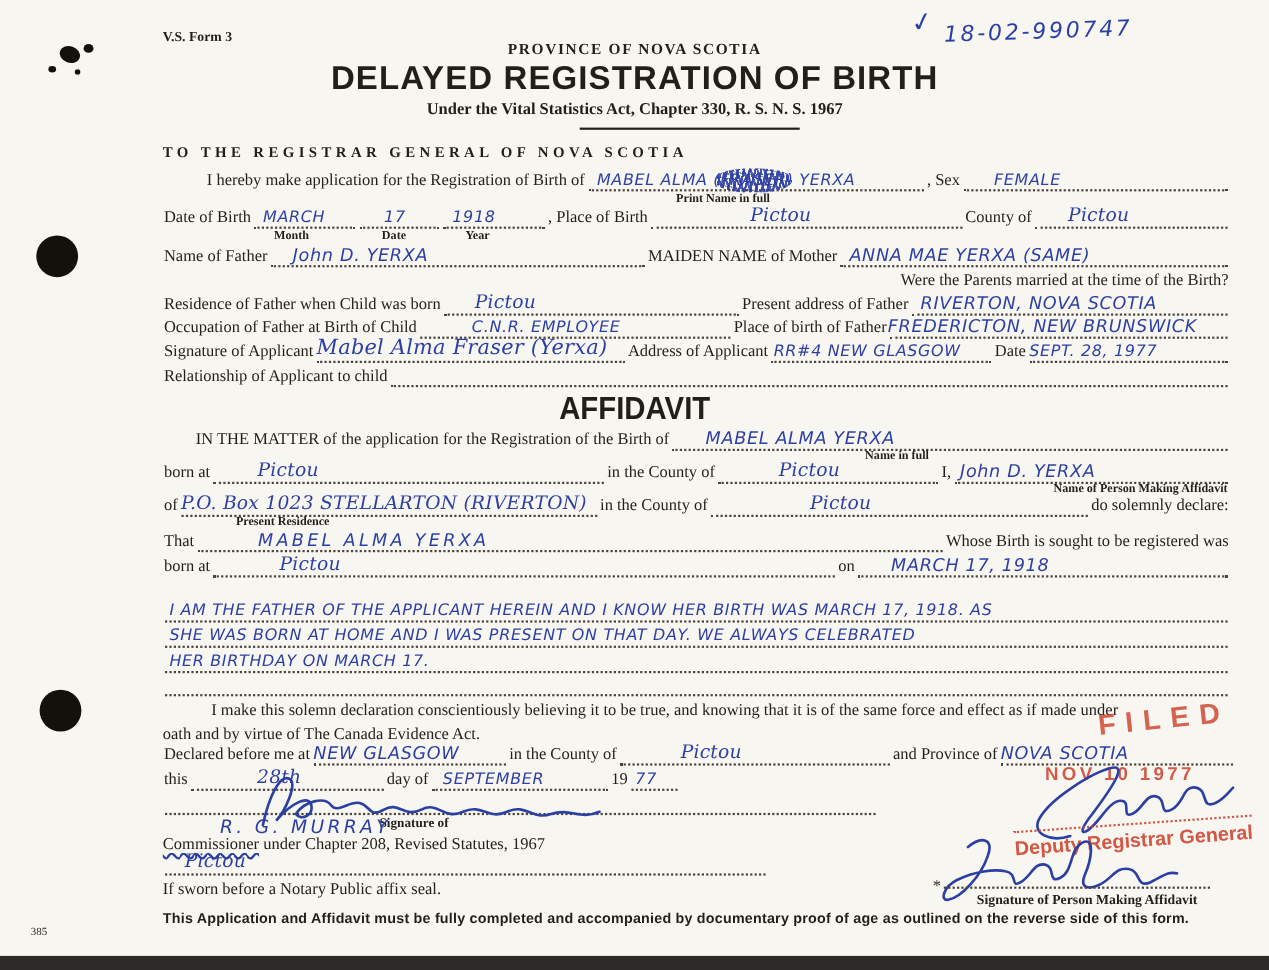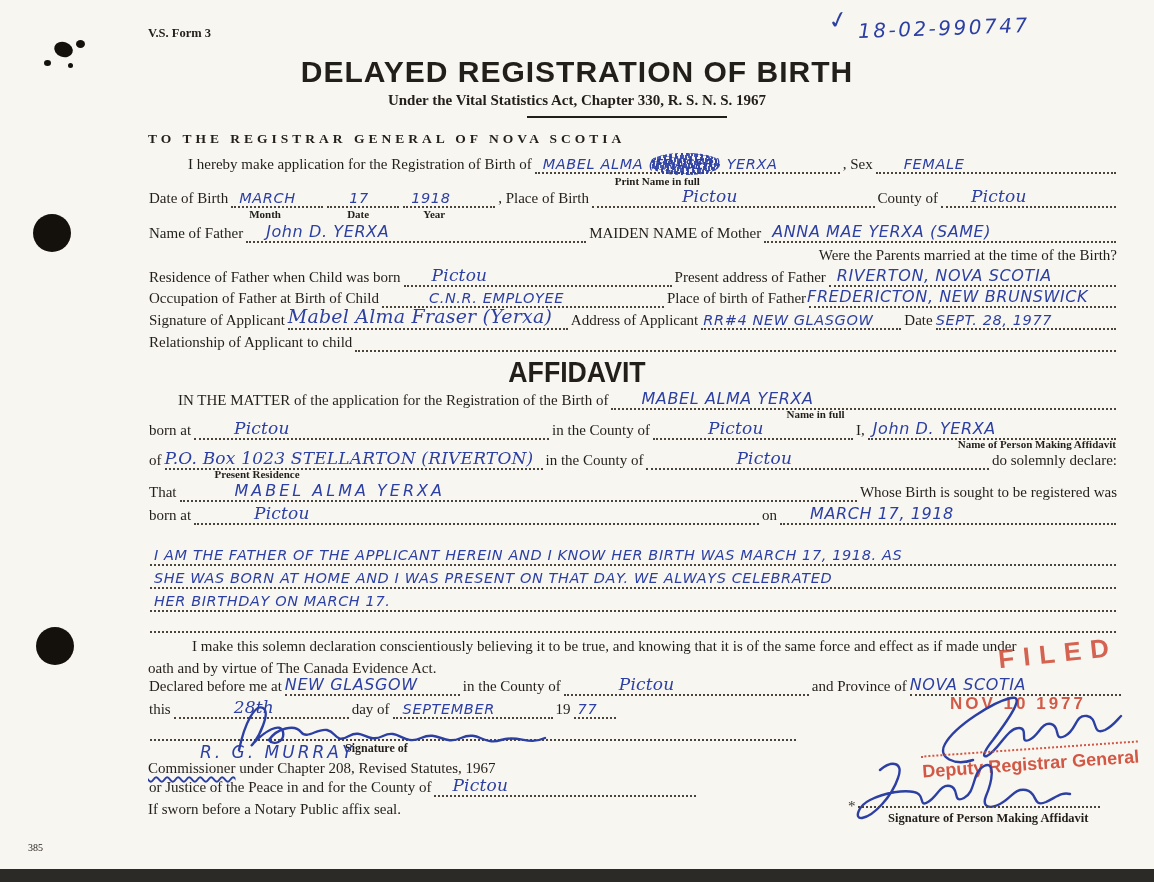--- a/index.html
+++ b/index.html
@@ -39,20 +39,21 @@
   <div class="blot" style="left:54px;top:42px;width:19px;height:15px;transform:rotate(20deg);"></div>
   <div class="blot" style="left:76px;top:40px;width:9px;height:8px;"></div>
   <div class="blot" style="left:44px;top:60px;width:7px;height:6px;"></div>
   <div class="blot" style="left:68px;top:63px;width:5px;height:5px;"></div>
   <div class="scanbar"></div>
 
   <div class="abs" style="left:148px;top:26px;font-size:12.5px;font-weight:bold;">V.S. Form 3</div>
   <div class="abs hw" style="left:828px;top:6px;font-size:24px;bottom:auto;transform:rotate(-12deg);">✓</div>
   <div class="abs hw" style="left:858px;top:16px;font-size:20px;letter-spacing:2.5px;bottom:auto;transform:rotate(-2deg);">18-02-990747</div>
 
+  <div class="center" style="top:38px;font-size:14px;font-weight:bold;letter-spacing:1.5px;">PROVINCE OF NOVA SCOTIA</div>
   <div class="center sans" style="top:55px;font-size:30px;font-weight:bold;letter-spacing:1px;">DELAYED REGISTRATION OF BIRTH</div>
   <div class="center" style="top:92px;font-size:15px;font-weight:bold;">Under the Vital Statistics Act, Chapter 330, R. S. N. S. 1967</div>
   <div class="abs" style="left:527px;top:116px;width:200px;height:2px;background:#221e1a;"></div>
 
   <div class="abs" style="left:148px;top:131px;font-size:13.5px;font-weight:bold;letter-spacing:4px;">TO THE REGISTRAR GENERAL OF NOVA SCOTIA</div>
 
   <div class="line" style="left:148px;right:36px;top:156px;">
     <span class="lbl" style="padding-left:40px;">I hereby make application for the Registration of Birth of</span>
     <span class="fill fixed" style="width:305px;">
       <span class="hw"><span>MABEL ALMA (</span><span class="scribble">FRASER</span><span>) YERXA</span></span>
@@ -270,21 +271,20 @@
   <svg class="sig" style="left:225px;top:700px;" width="350" height="55" viewBox="0 0 350 55">
     <path d="M14 50 C 20 22, 30 4, 38 8 C 46 12, 34 38, 26 46 C 40 30, 56 22, 58 32 C 60 42, 48 46, 44 40 C 52 28, 70 24, 76 32 C 82 40, 92 28, 102 30 C 112 32, 110 44, 124 36 C 138 28, 142 44, 158 36 C 174 28, 178 46, 196 38 C 214 30, 218 46, 236 38 C 254 30, 258 46, 276 40 C 294 34, 302 46, 320 38"></path>
   </svg>
   <div class="abs hw" style="left:200px;top:742px;font-size:17px;letter-spacing:3px;bottom:auto;">R. G. MURRAY</div>
 
   <div class="abs" style="left:148px;top:760px;font-size:15px;">
     <span style="text-decoration:underline wavy #2c3fa3 2px;text-underline-offset:3px;">Commissioner</span><span> under Chapter 208, Revised Statutes, 1967</span>
   </div>
 
   <div class="line" style="left:148px;top:779px;width:550px;">
-    <span class="lbl">or Justice of the Peace in and for the County of</span>
     <span class="fill">
       <span class="hw script" style="left:18px;">Pictou</span>
     </span>
   </div>
 
   <div class="abs" style="left:148px;top:801px;font-size:15px;">If sworn before a Notary Public affix seal.</div>
 
   <div class="abs stamp" style="left:998px;top:638px;font-size:26px;letter-spacing:9px;transform:rotate(-6deg);opacity:.85;">FILED</div>
   <div class="abs stamp" style="left:950px;top:694px;font-size:17px;letter-spacing:3px;opacity:.9;">NOV 10 1977</div>
 
@@ -293,15 +293,16 @@
   </svg>
   <div class="abs stamp" style="left:922px;top:748px;font-size:18px;transform:rotate(-4deg);border-top:2px dotted #cf4a36;padding-top:4px;opacity:.92;">Deputy Registrar General</div>
 
   <div class="abs" style="left:848px;top:798px;font-size:15px;color:#3a3630;">*</div>
   <svg class="sig" style="left:852px;top:752px;" width="230" height="68" viewBox="0 0 230 68">
     <path d="M28 18 C 40 8, 52 10, 46 26 C 40 44, 22 64, 10 66 C 2 67, 6 54, 18 48 C 34 40, 52 38, 62 40 C 74 42, 66 56, 76 50 C 86 44, 88 32, 98 34 C 108 36, 100 52, 112 46 C 124 40, 120 20, 132 14 C 144 8, 140 30, 134 44 C 130 54, 136 58, 148 52 C 160 46, 162 36, 174 38 C 186 40, 180 56, 194 50 C 206 44, 210 40, 218 42"></path>
   </svg>
   <div class="abs" style="left:858px;top:806px;width:242px;border-bottom:2px dotted #4a443c;"></div>
   <div class="abs" style="left:888px;top:811px;font-size:12.5px;font-weight:bold;">Signature of Person Making Affidavit</div>
 
+  <div class="abs sans" style="left:148px;top:827px;font-size:13px;font-weight:bold;letter-spacing:.2px;">This Application and Affidavit must be fully completed and accompanied by documentary proof of age as outlined on the reverse side of this form.</div>
   <div class="abs" style="left:28px;top:842px;font-size:10px;">385</div>
 
 </div>
 
 </body></html>

